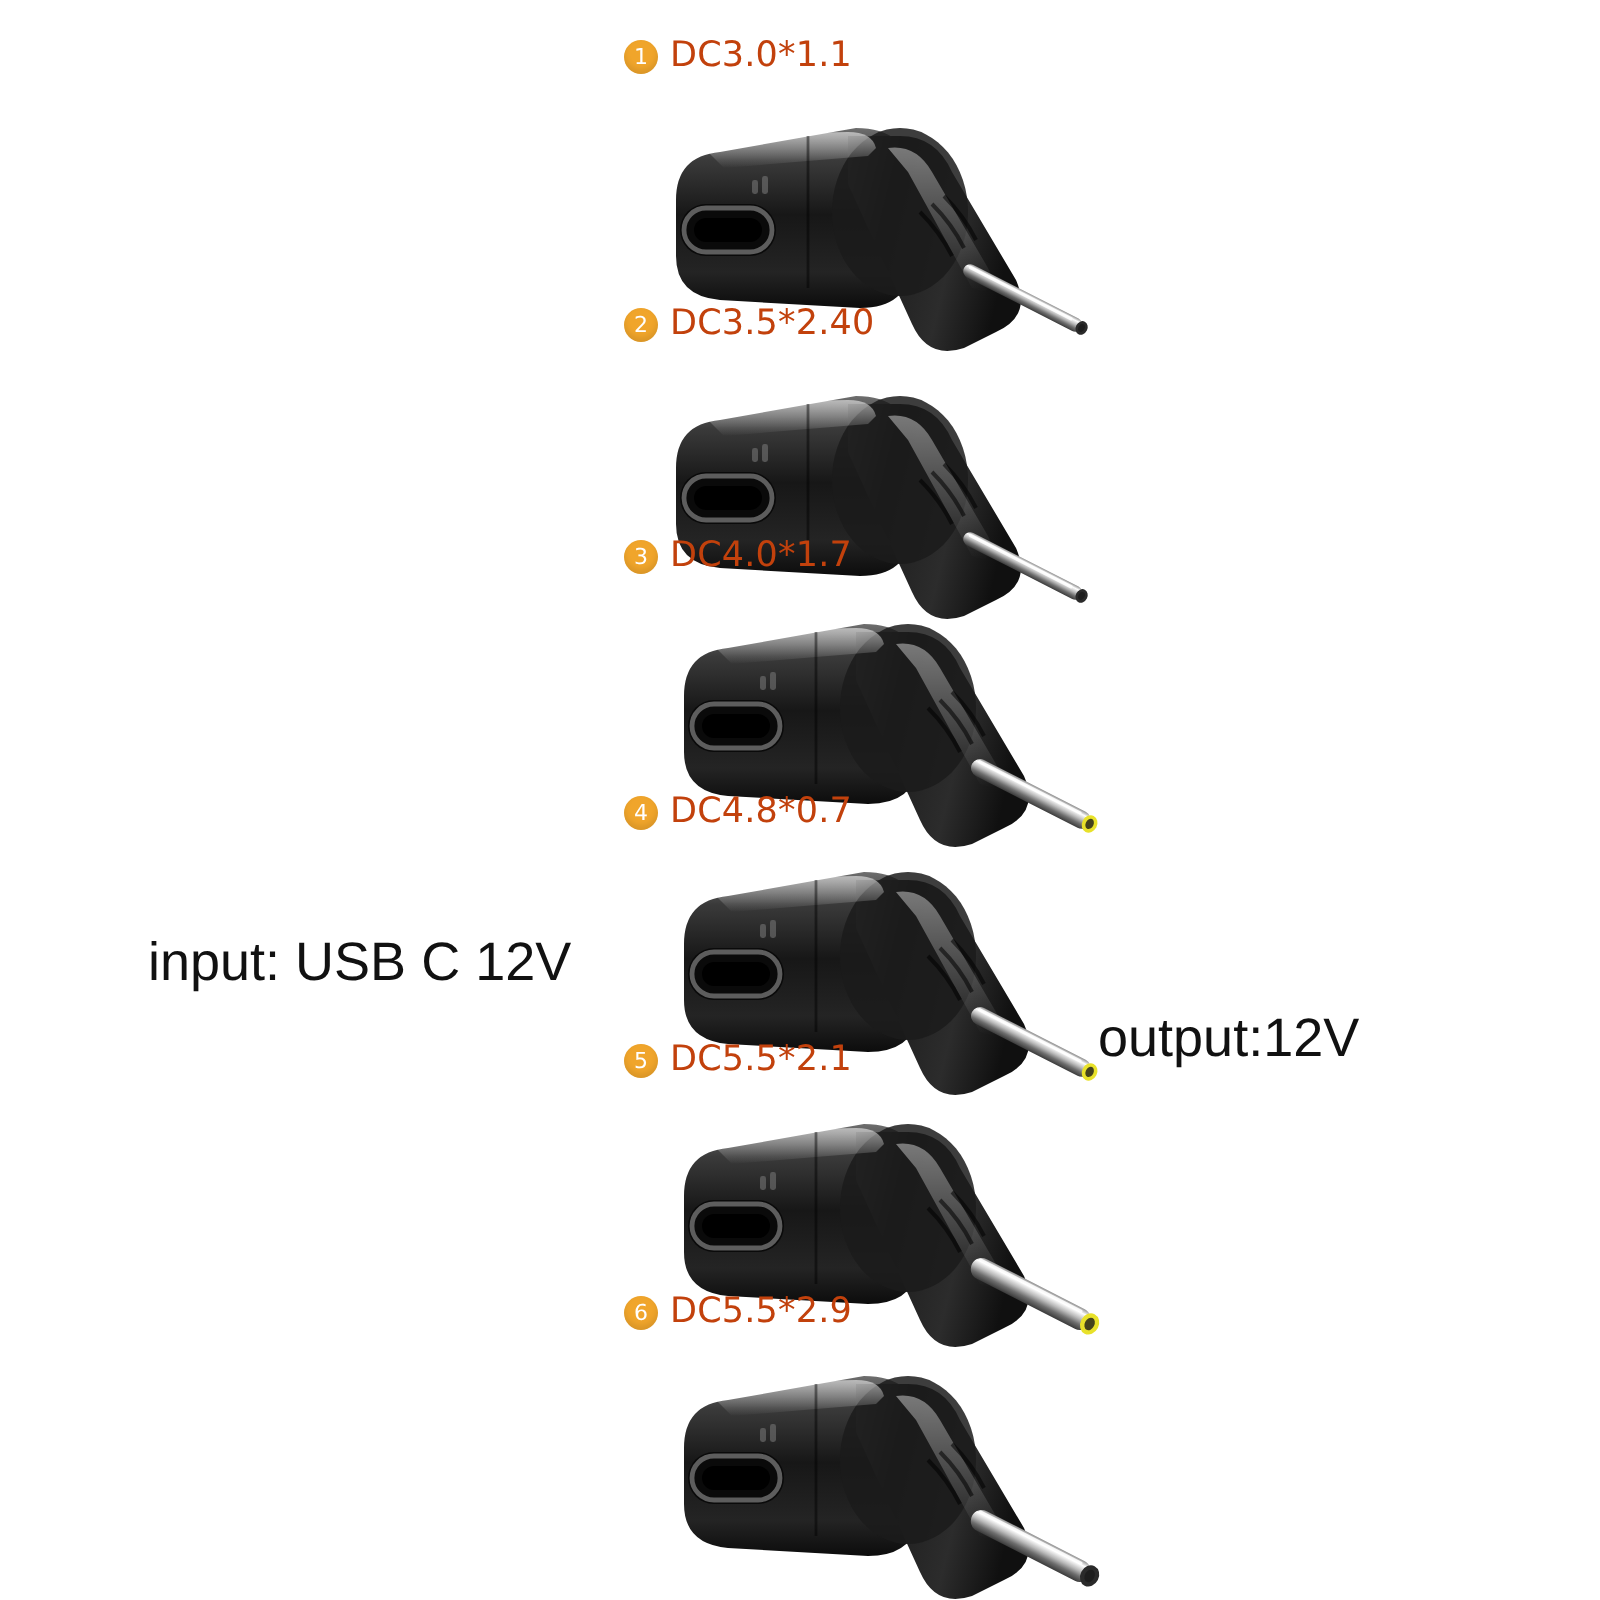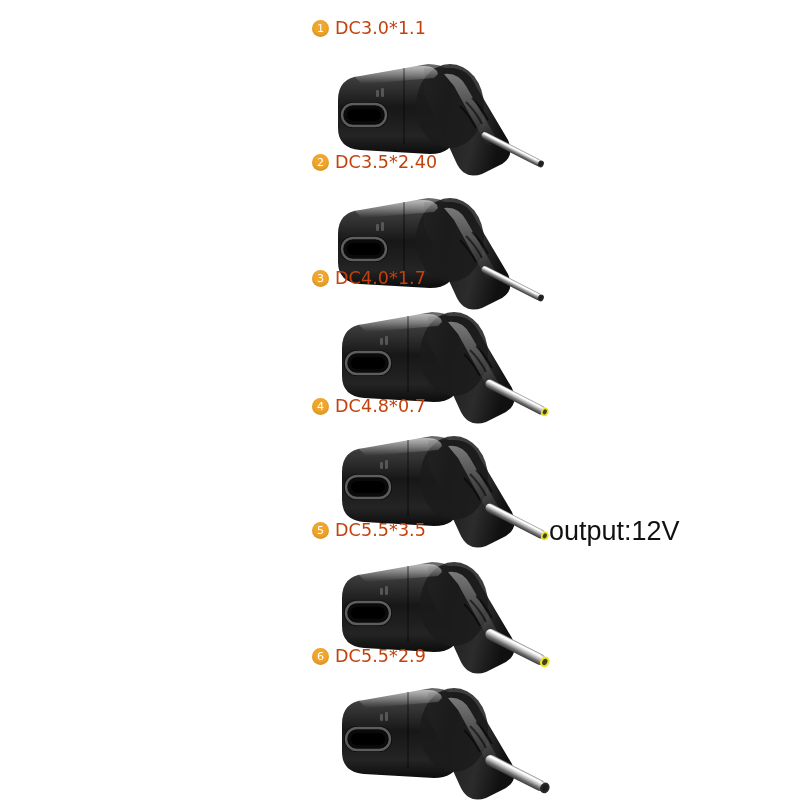--- a/index.html
+++ b/index.html
@@ -60,22 +60,23 @@
     width: 230px;
     height: 135px;
   }
   .adapter svg { display: block; width: 100%; height: 100%; }
 </style>
 </head>
 <body>
 
 <div id="page">
 
-
-  <div class="caption" style="left:549px; top:504px;margin-top:12px;">output:12V</div>
+  <div class="caption" style="left:74px; top:466px;">input: USB C 12V</div>
+
+  <div class="caption" style="left:549px; top:504px;">output:12V</div>
 
   <div id="variants">
       <div class="label-row" style="left: 312px; top: 18px;">
         <span class="badge">1</span>
         <span class="label-text">DC3.0*1.1</span>
       </div>
       <div class="adapter" style="left: 332px; top: 48px;">
 <svg viewBox="0 0 230 135" xmlns="http://www.w3.org/2000/svg">
  <defs>
   <linearGradient id="bodyg0" x1="0" y1="0" x2="0" y2="1">
@@ -350,21 +351,21 @@
    <rect x="0" y="-4.5" width="66" height="9" rx="4.5" fill="url(#barg3)"></rect>
    <rect x="2" y="-3.5" width="58" height="1.6" rx="0.8" fill="#ffffff" opacity="0.85"></rect>
 
    <ellipse cx="66" cy="0" rx="3.78" ry="4.5" fill="#e8e12a"></ellipse>
    <ellipse cx="66" cy="0" rx="1.98" ry="2.6999999999999997" fill="#1a1a1a" opacity="0.8"></ellipse>
  </g>
 </svg>
       </div>
       <div class="label-row" style="left: 312px; top: 520px;">
         <span class="badge">5</span>
-        <span class="label-text">DC5.5*3.5</span>
+        <span class="label-text">DC5.5*2.1</span>
       </div>
       <div class="adapter" style="left: 336px; top: 546px;">
 <svg viewBox="0 0 230 135" xmlns="http://www.w3.org/2000/svg">
  <defs>
   <linearGradient id="bodyg4" x1="0" y1="0" x2="0" y2="1">
     <stop offset="0" stop-color="#6e6e6e"></stop>
     <stop offset="0.18" stop-color="#3a3a3a"></stop>
     <stop offset="0.48" stop-color="#171717"></stop>
     <stop offset="0.80" stop-color="#242424"></stop>
     <stop offset="1" stop-color="#0c0c0c"></stop>

